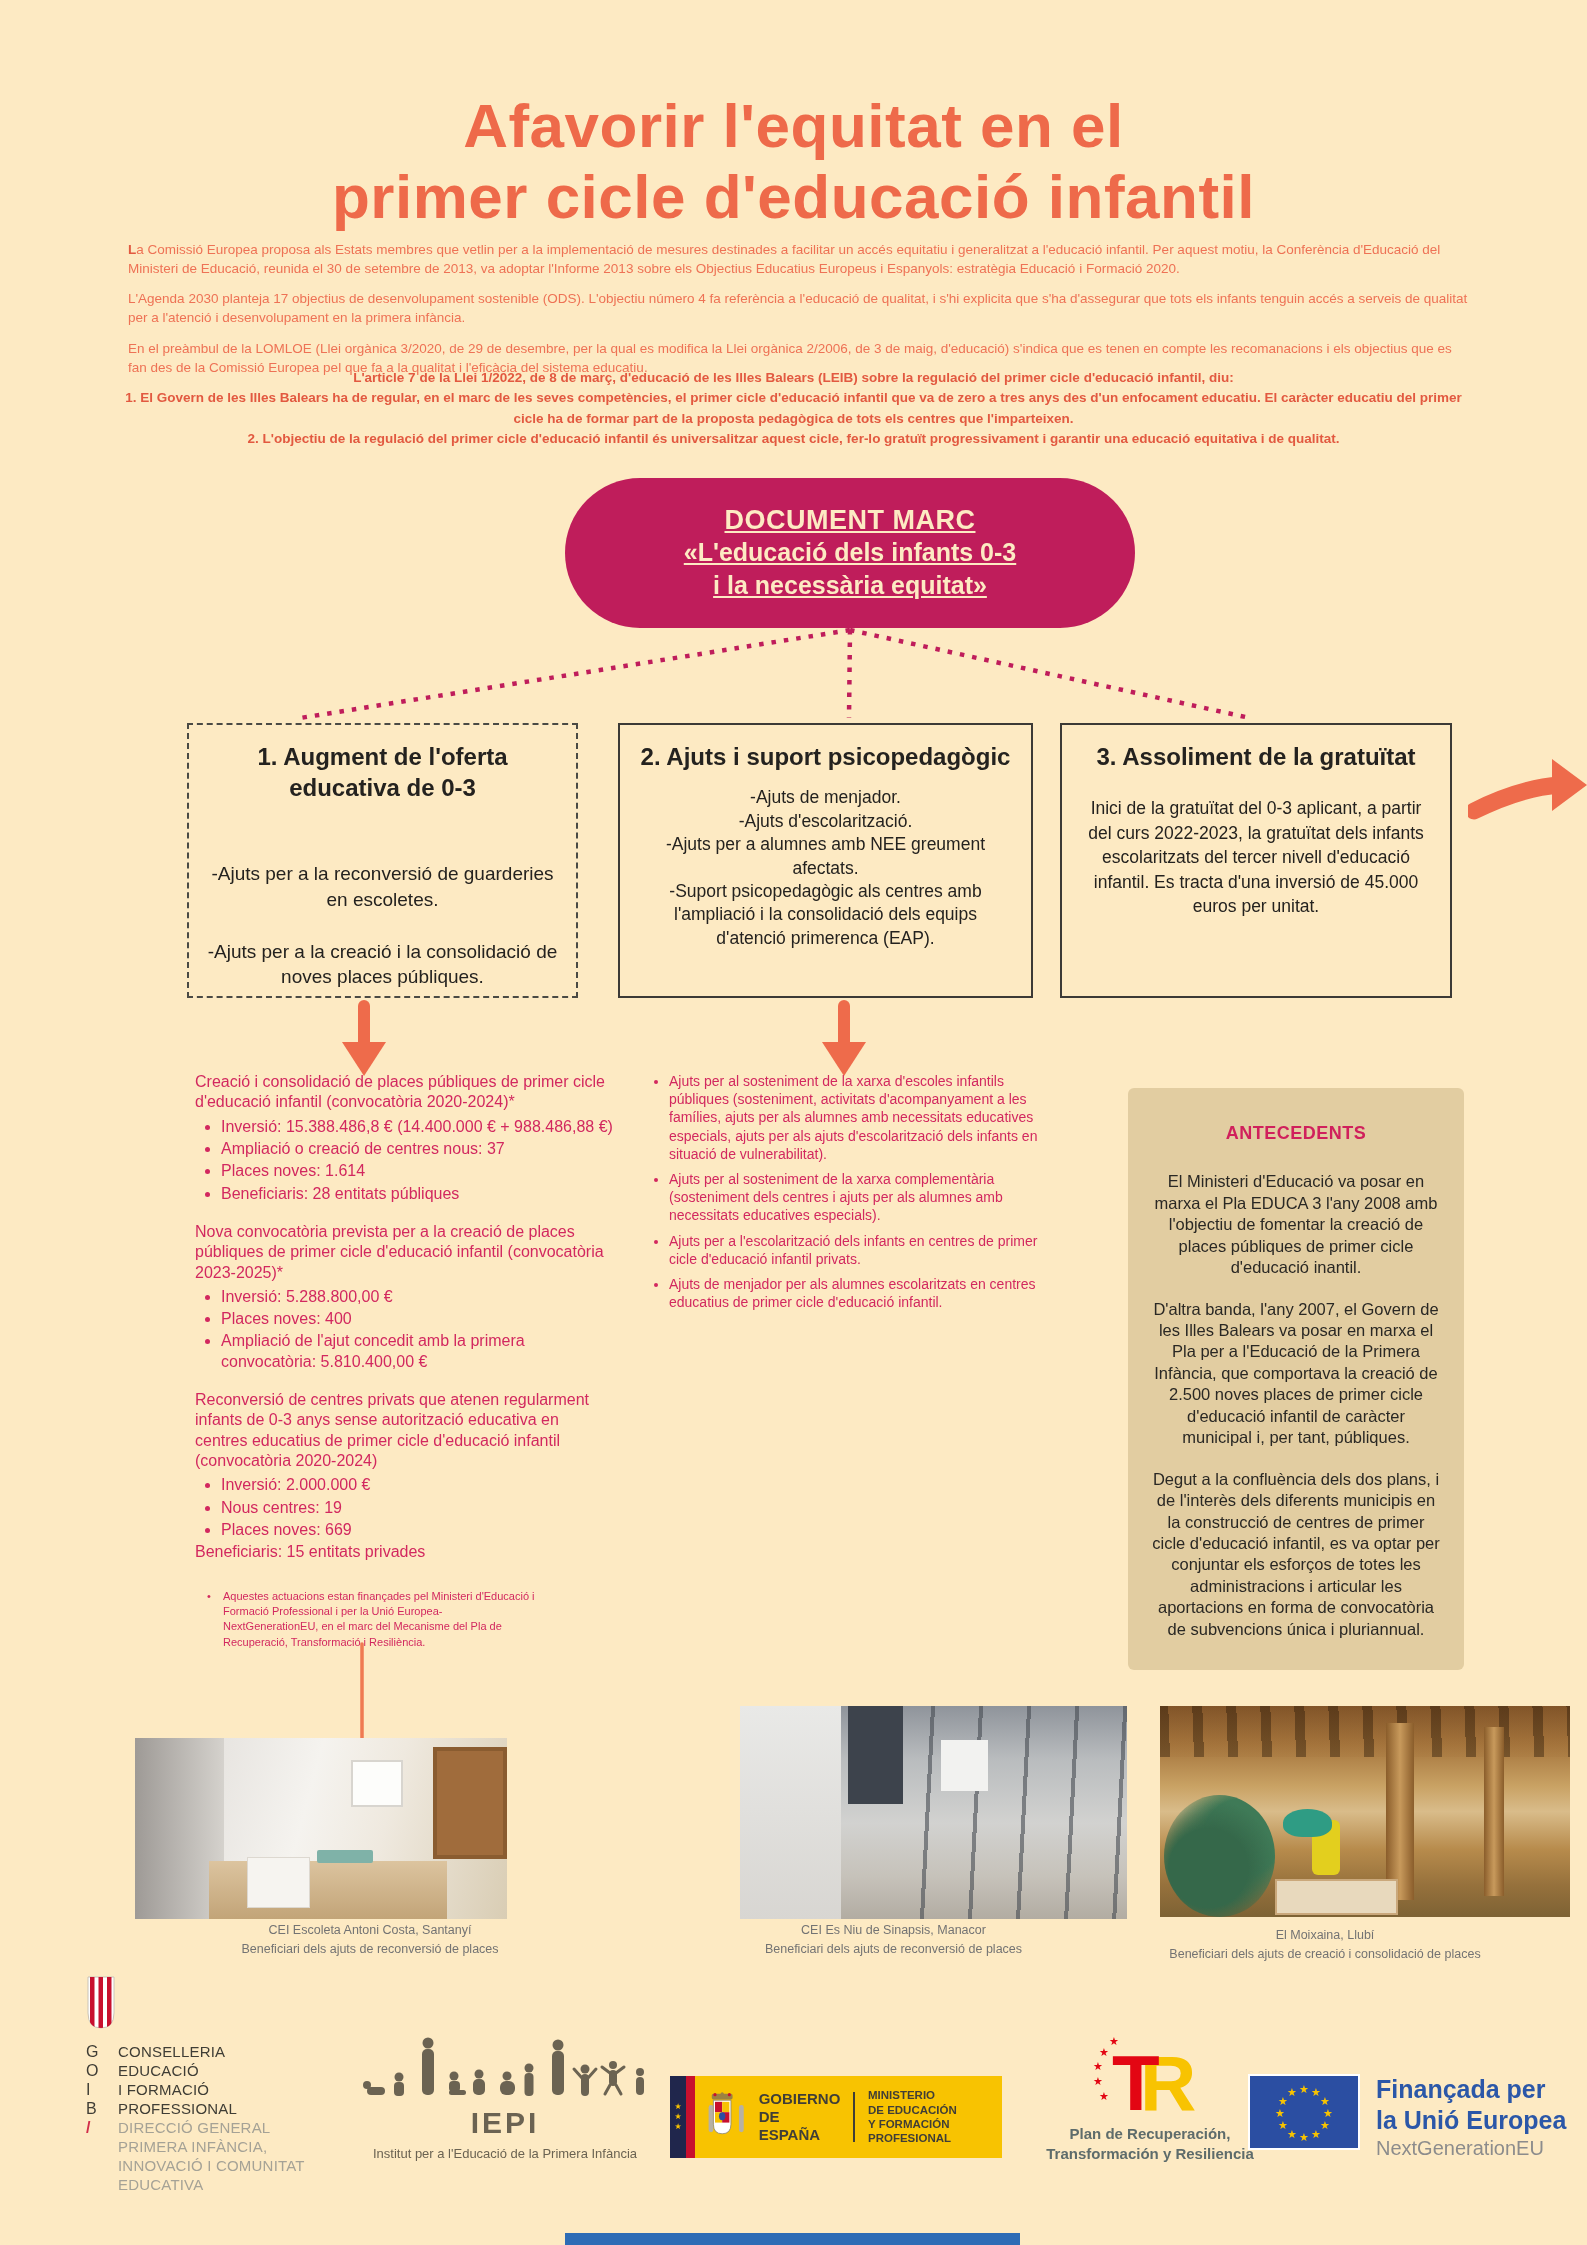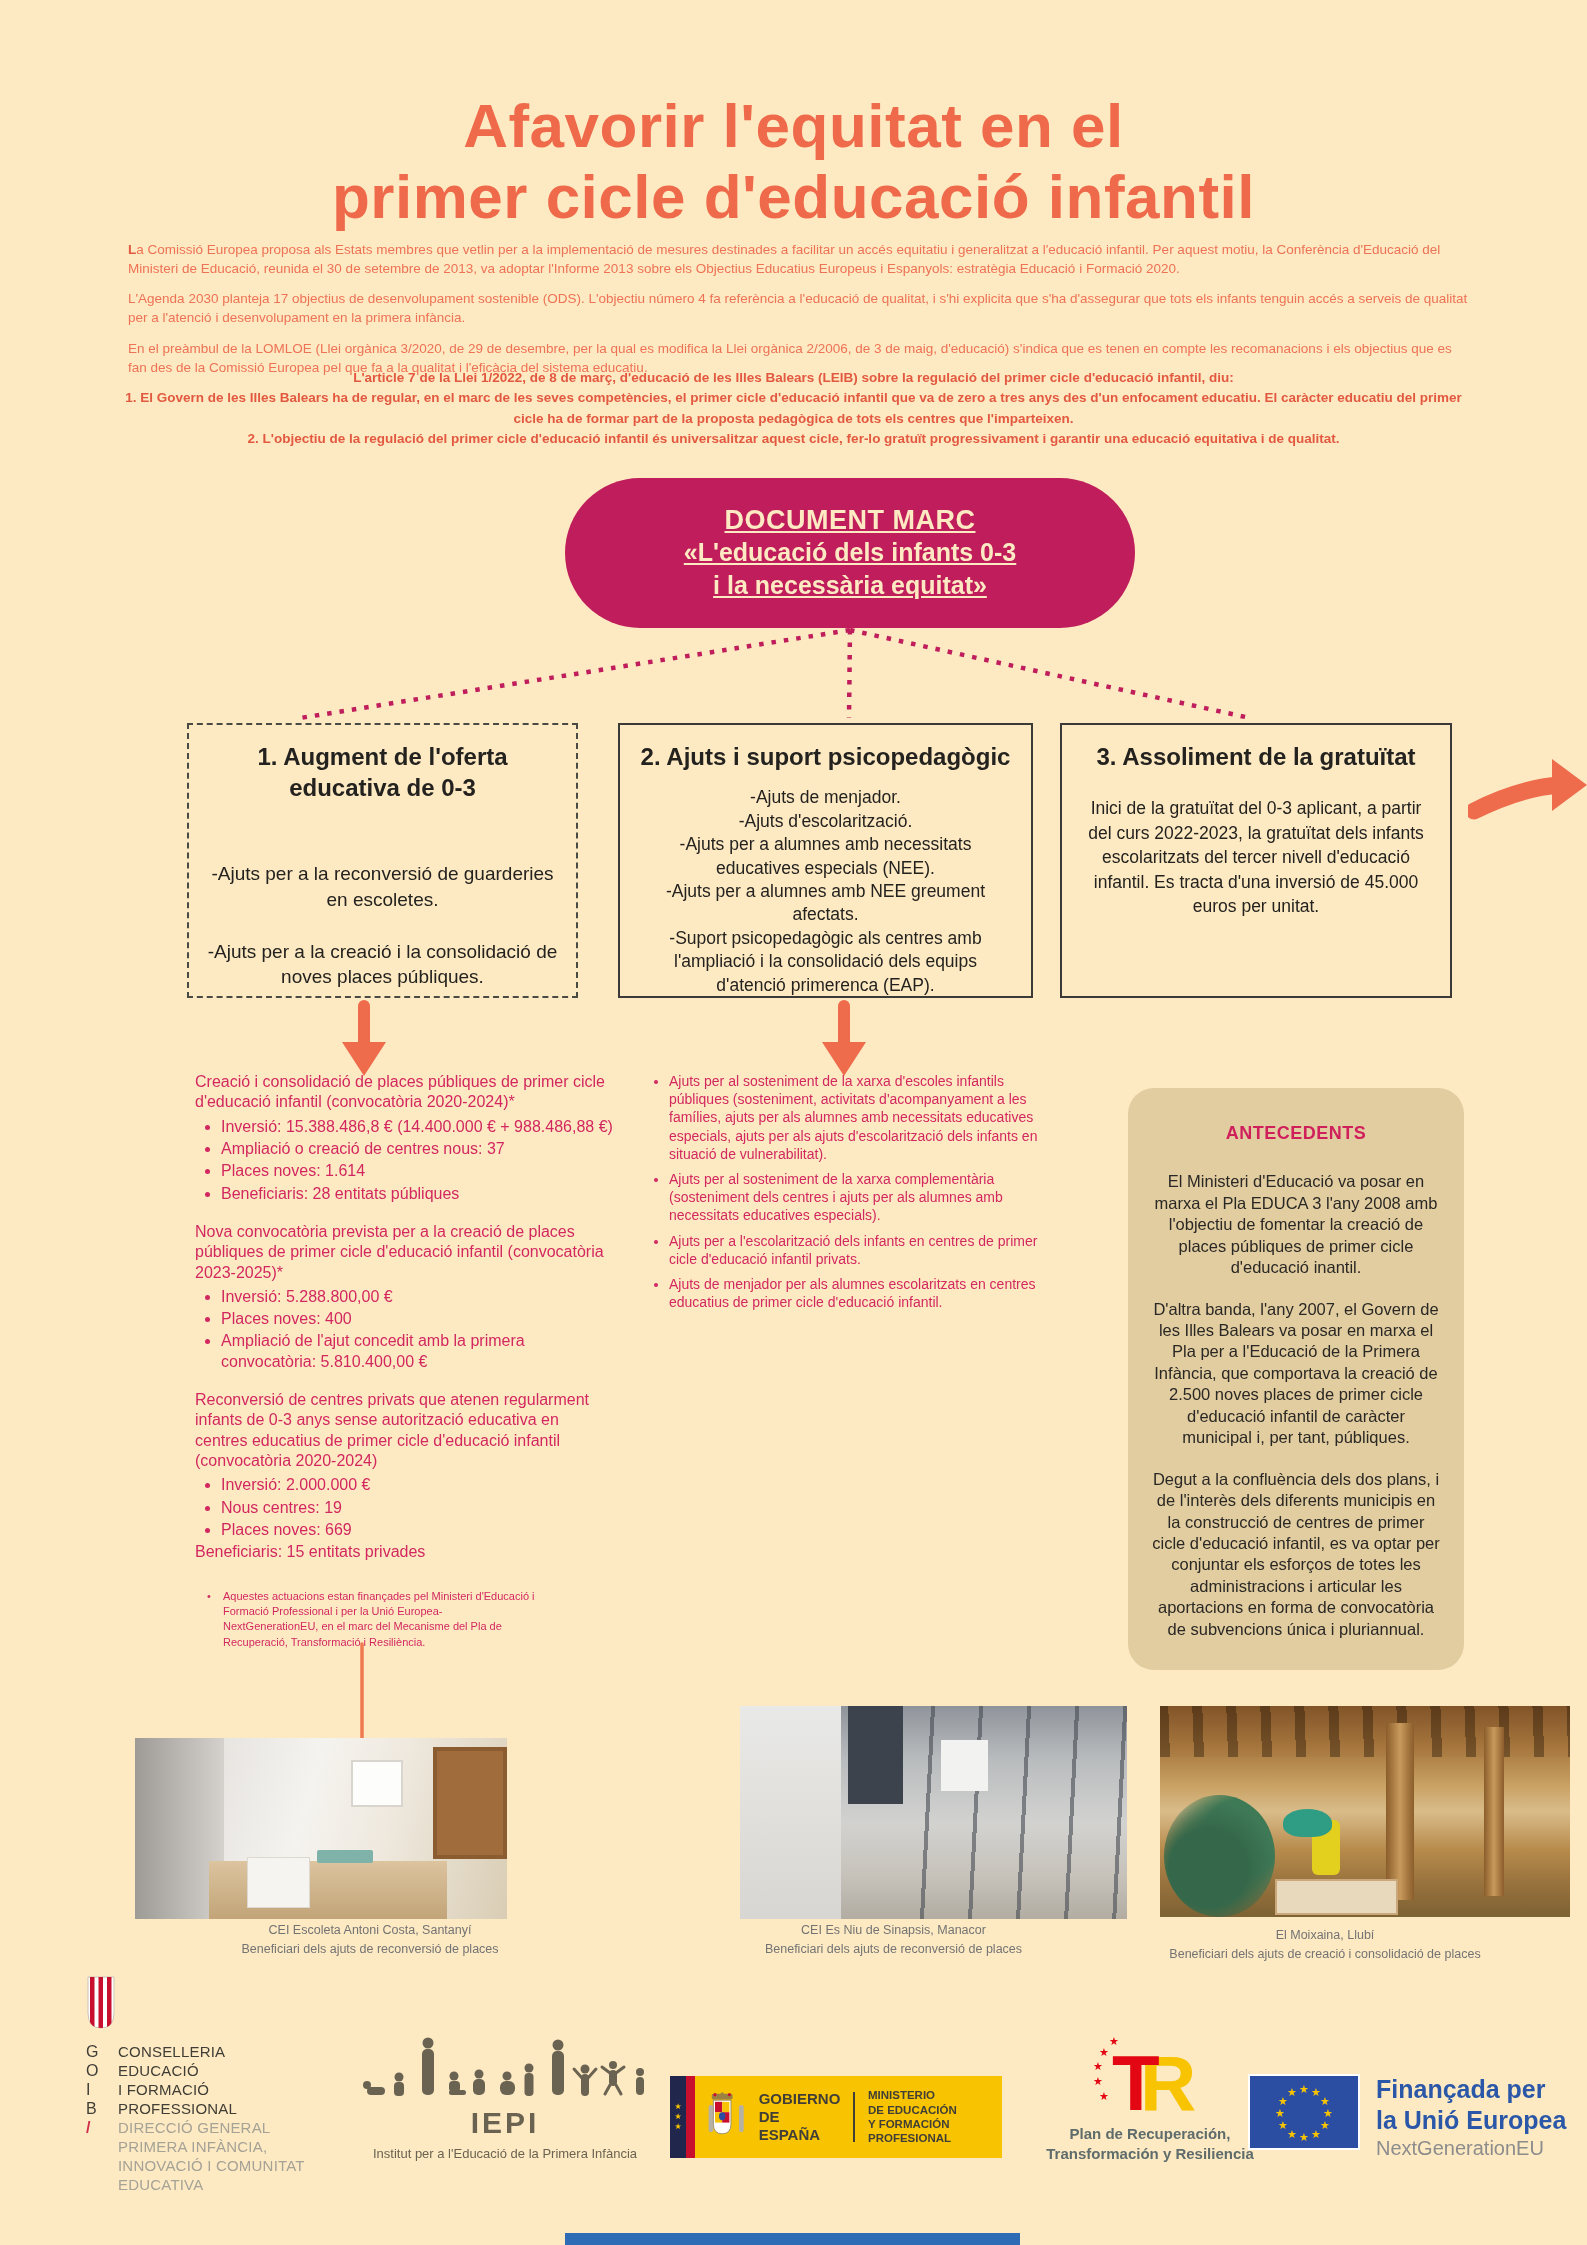--- a/index.html
+++ b/index.html
@@ -53,21 +53,21 @@
   .footnote{display:grid;grid-template-columns:10px 1fr;gap:6px;margin:26px 0 0 12px;
     width:330px;font-size:11px;line-height:1.4;}
 
   .col-mid{position:absolute;left:645px;top:1072px;width:400px;color:#d2285f;
     font-size:14px;line-height:1.3;}
   .col-mid ul{margin:0;padding-left:24px;list-style:disc;}
   .col-mid li{margin:0 0 7px;}
 
   
   .antecedents{position:absolute;left:1128px;top:1088px;width:336px;
-    background:#e2cda1;border-radius:26px;padding:34px 24px 30px;box-sizing:border-box;
+    background:#e2cda1;border-radius:6px;padding:34px 24px 30px;box-sizing:border-box;
     color:#2a2824;text-align:center;font-size:16.5px;line-height:1.3;}
   .antecedents h2{margin:0 0 26px;color:#d0205c;font-size:18px;letter-spacing:.5px;}
   .antecedents p{margin:0 0 20px;}
   .antecedents p:last-child{margin-bottom:0;}
 
   
   .photo{position:absolute;overflow:hidden;}
   .photo *{position:absolute;}
   #photo1{left:95px;top:1722px;width:372px;height:181px;
     background:linear-gradient(105deg,#b9b6b2 0%,#e6e3df 18%,#f5f3ef 45%,#efe9df 65%,#d9cdb4 100%);}
@@ -168,21 +168,20 @@
       <p>-Ajuts per a la reconversió de guarderies en escoletes.</p>
       <p>-Ajuts per a la creació i la consolidació de noves places públiques.</p>
     </div>
   </section>
 
   <section class="box box2">
     <p class="bt">2. Ajuts i suport psicopedagògic</p>
     <div class="items">
       <p>-Ajuts de menjador.</p>
       <p>-Ajuts d'escolarització.</p>
-      <p>-Ajuts per a alumnes amb necessitats educatives especials (NEE).</p>
       <p>-Ajuts per a alumnes amb NEE greument afectats.</p>
       <p>-Suport psicopedagògic als centres amb l'ampliació i la consolidació dels equips d'atenció primerenca (EAP).</p>
     </div>
   </section>
 
   <section class="box box3">
     <p class="bt">3. Assoliment de la gratuïtat</p>
     <p class="body">Inici de la gratuïtat del 0-3 aplicant, a partir del curs 2022-2023, la gratuïtat dels infants escolaritzats del tercer nivell d'educació infantil. Es tracta d'una inversió de 45.000 euros per unitat.</p>
   </section>
 

